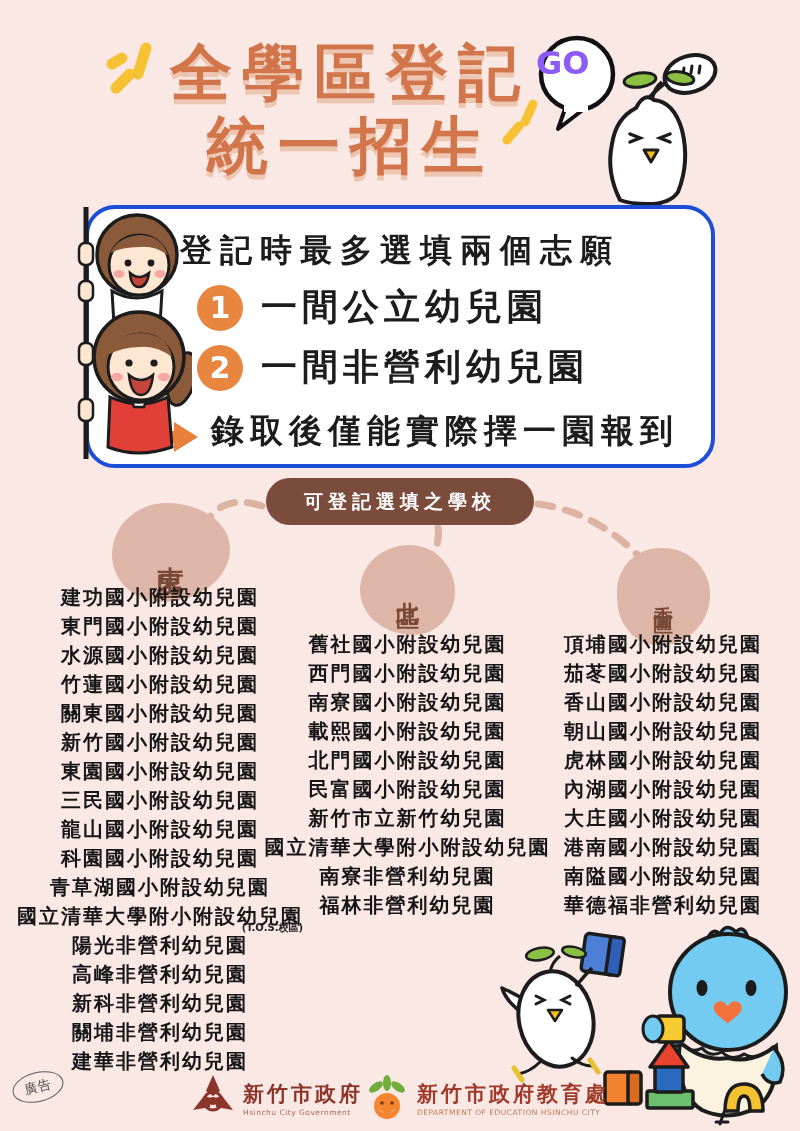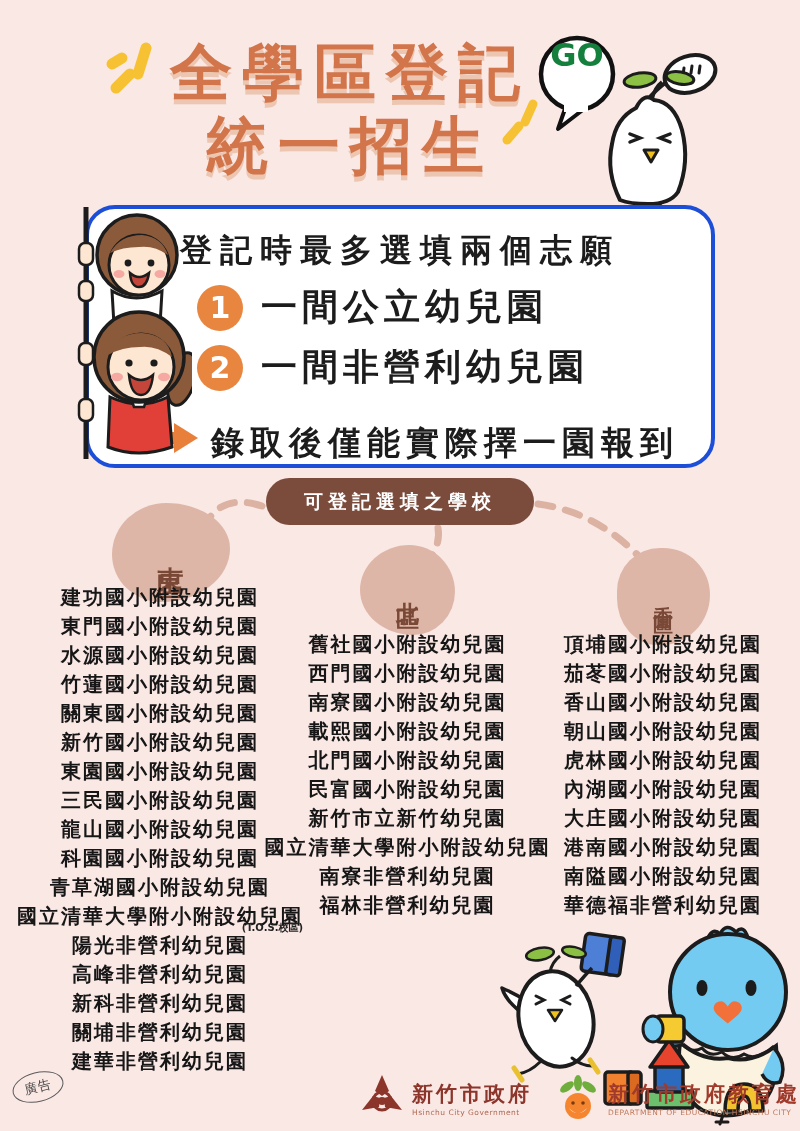--- a/index.html
+++ b/index.html
@@ -18,22 +18,22 @@
   .title-line {
     font-weight:bold; color:#D2754A; font-size:62px; letter-spacing:10px;
     line-height:1.18; text-shadow:0 5px 0 rgba(224,164,126,.5);
     white-space:nowrap;
   }
   .sparkle-svg { pointer-events:none; }
 
   
   .go-bubble { left:536px; top:34px; width:88px; height:100px; }
   .go-text {
-    position:absolute; left:0; top:2px; width:82px; text-align:center;
-    font-weight:bold; font-size:32px; color:#15803d;
+    position:absolute; left:0; top:10px; width:82px; text-align:left;
+    font-weight:bold; font-size:32px; color:#8b5cf6;
   }
   .top-bird { left:578px; top:52px; width:150px; height:160px; }
 
   
   .info-box {
     left:85px; top:205px; width:630px; height:263px;
     background:#fff; border:4px solid #1d4ed8; border-radius:30px;
   }
   .info-heading {
     position:absolute; left:0; top:20px; width:100%; text-align:center;
@@ -41,21 +41,21 @@
   }
   .option-row { position:absolute; left:108px; display:flex; align-items:center; gap:18px; }
   .option-row.r1 { top:74px; }
   .option-row.r2 { top:134px; }
   .num-circle {
     width:46px; height:46px; border-radius:50%; background:#E8853F;
     color:#fff; font-weight:bold; font-size:30px;
     display:flex; align-items:center; justify-content:center; flex:0 0 auto;
   }
   .option-text { font-weight:bold; font-size:36px; letter-spacing:5px; white-space:nowrap; }
-  .note-row { position:absolute; left:52px; top:212px; display:flex; align-items:flex-start; gap:12px; }
+  .note-row { position:absolute; left:52px; top:200px; display:flex; align-items:flex-end; gap:12px; }
   .note-text { font-weight:bold; font-size:33px; letter-spacing:6px; white-space:nowrap; }
 
   .kids { left:50px; top:203px; width:142px; height:260px; }
 
   
   .connector-svg { left:0; top:468px; width:800px; height:190px; pointer-events:none; }
   .section-badge {
     left:266px; top:478px; width:268px; height:47px;
     background:#7B4B3C; border-radius:24px;
     display:flex; align-items:center; justify-content:center;
@@ -101,21 +101,21 @@
   
   .ad-stamp {
     left:12px; top:1072px; width:52px; height:30px;
     border:1.5px solid #5a5a5a; border-radius:50%;
     display:flex; align-items:center; justify-content:center;
     font-size:13px; color:#4a4a4a; letter-spacing:1px;
     transform:rotate(-14deg); background:transparent; white-space:nowrap;
   }
   .footer-logos {
     left:0; top:1072px; width:800px; height:52px;
-    display:flex; align-items:center; justify-content:flex-end; gap:24px;
+    display:flex; align-items:center; justify-content:center; gap:2px;
   }
   .logo-group { display:flex; align-items:center; gap:8px; }
   .logo-text-zh { font-weight:bold; font-size:21px; letter-spacing:3px; white-space:nowrap; }
   .logo-text-en { font-size:7.5px; letter-spacing:.5px; white-space:nowrap; }
   .gov .logo-text-zh { color:#8C352B; }
   .gov .logo-text-en { color:#B06A52; }
   .edu .logo-text-zh { color:#A03B2C; }
   .edu .logo-text-en { color:#C07A5C; }
 </style>
 </head>

